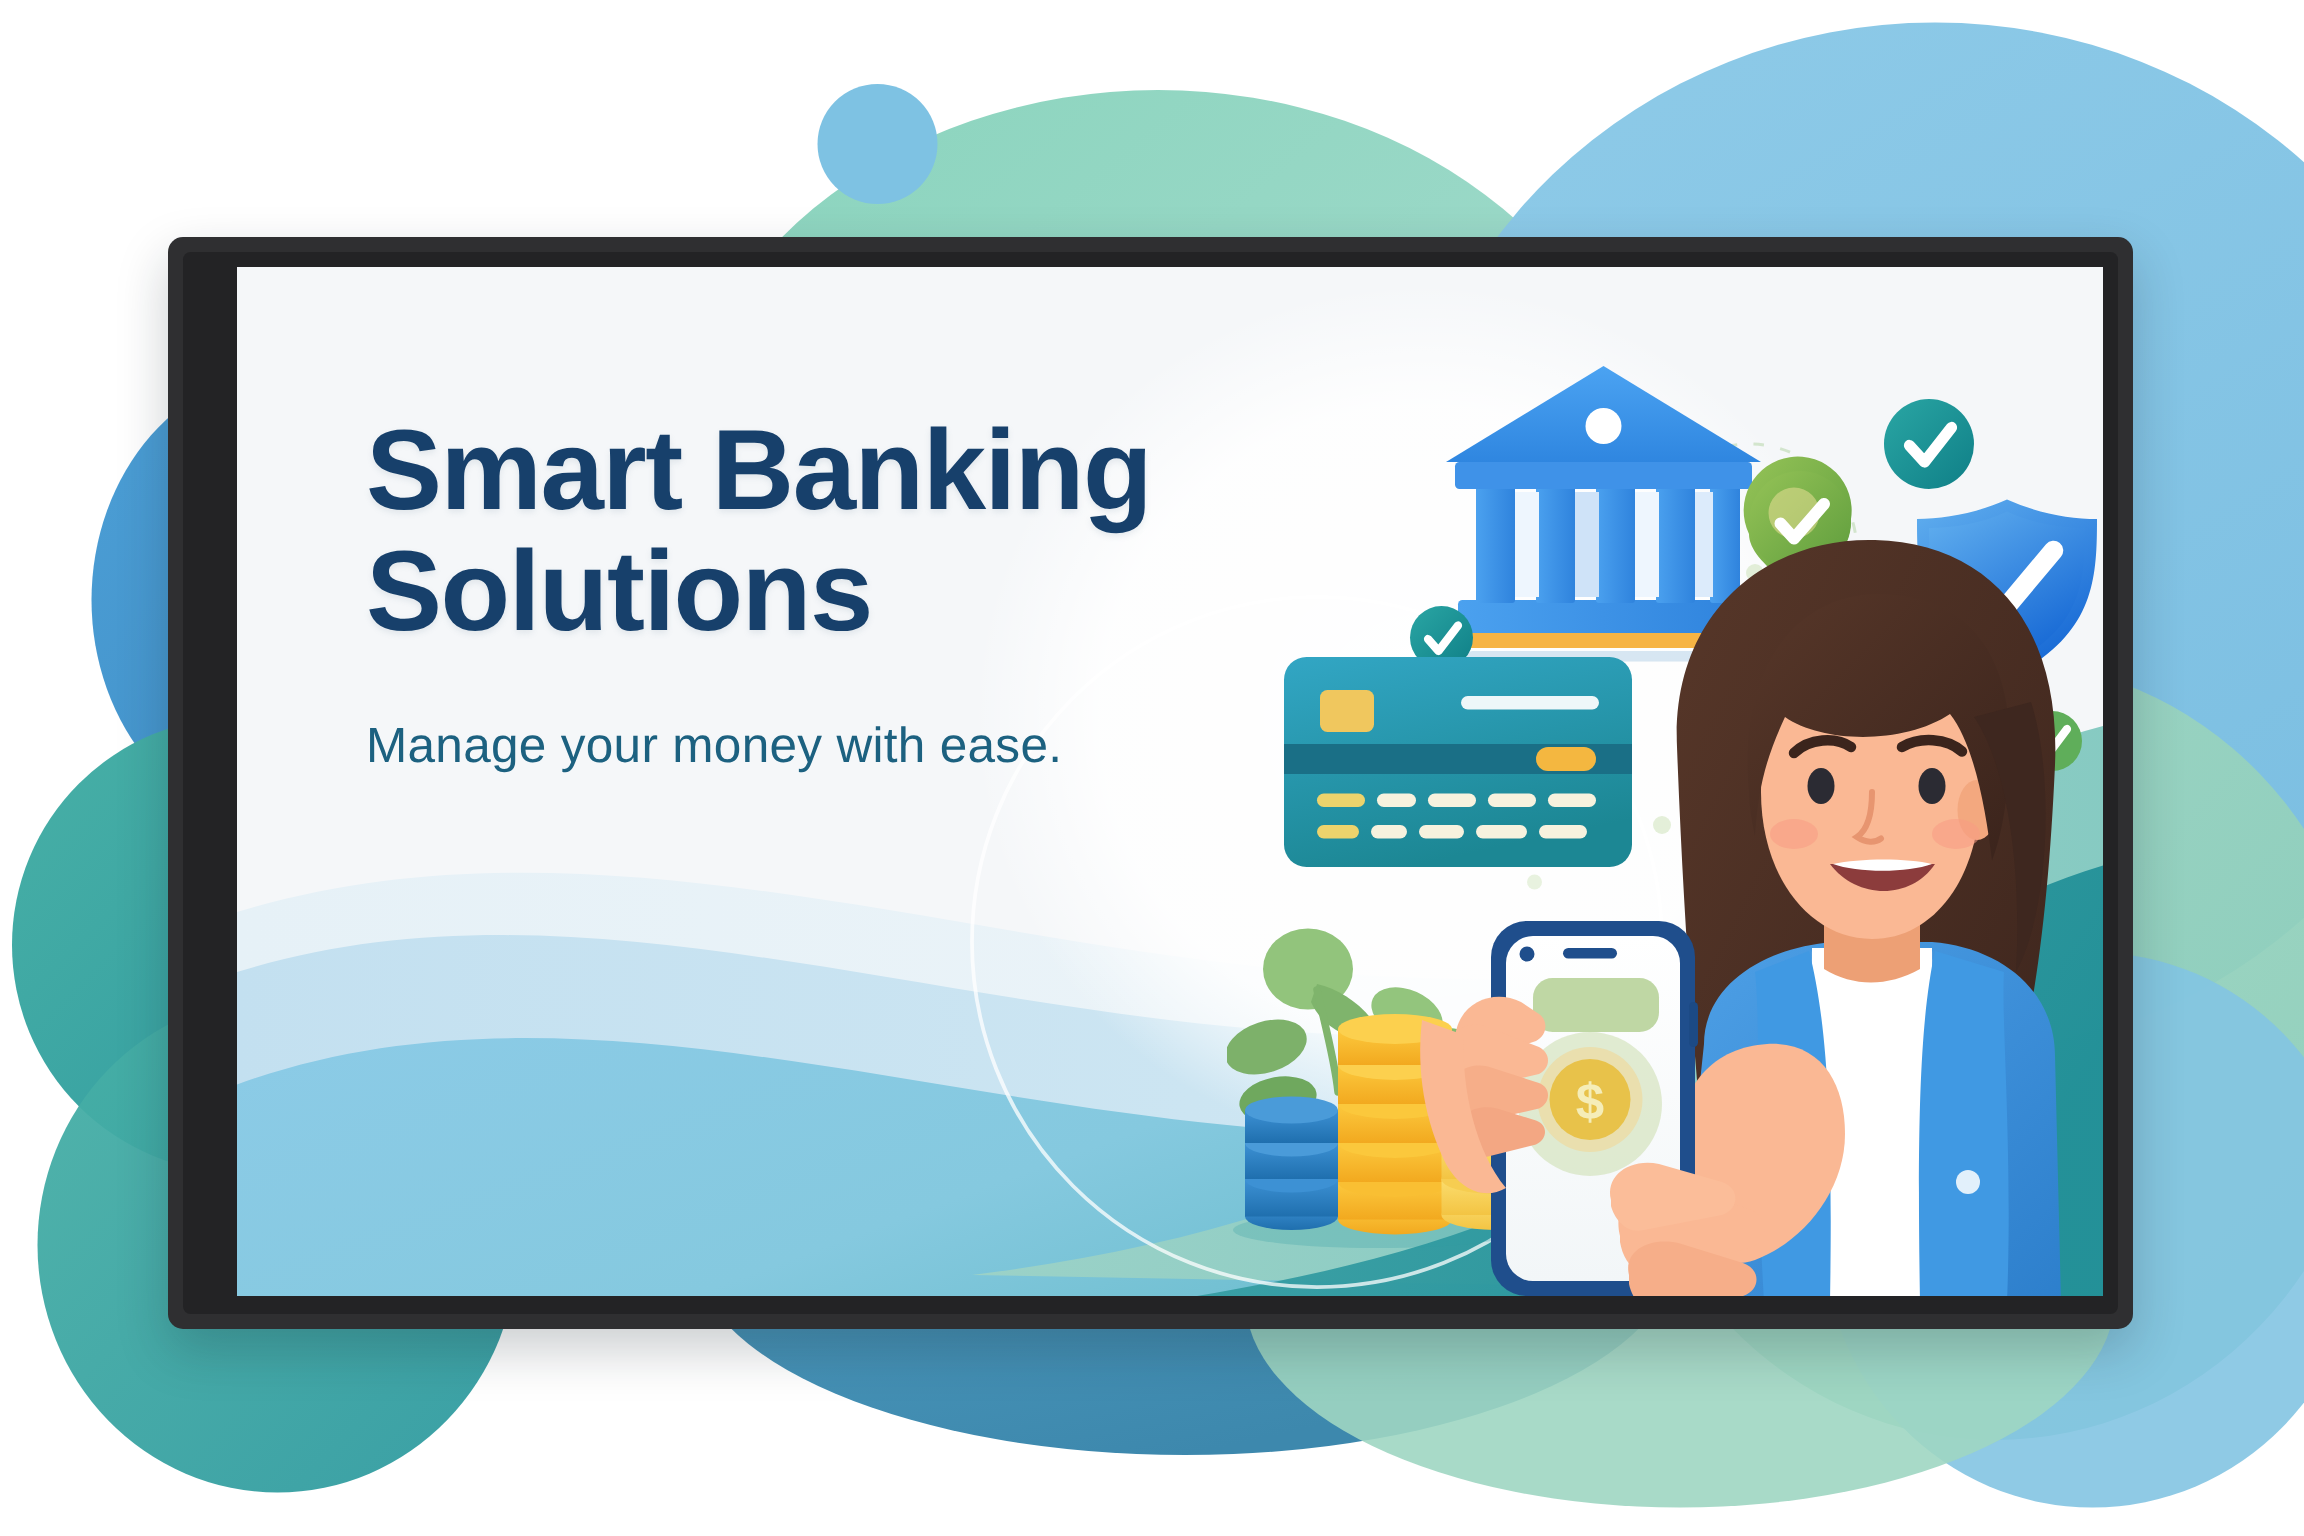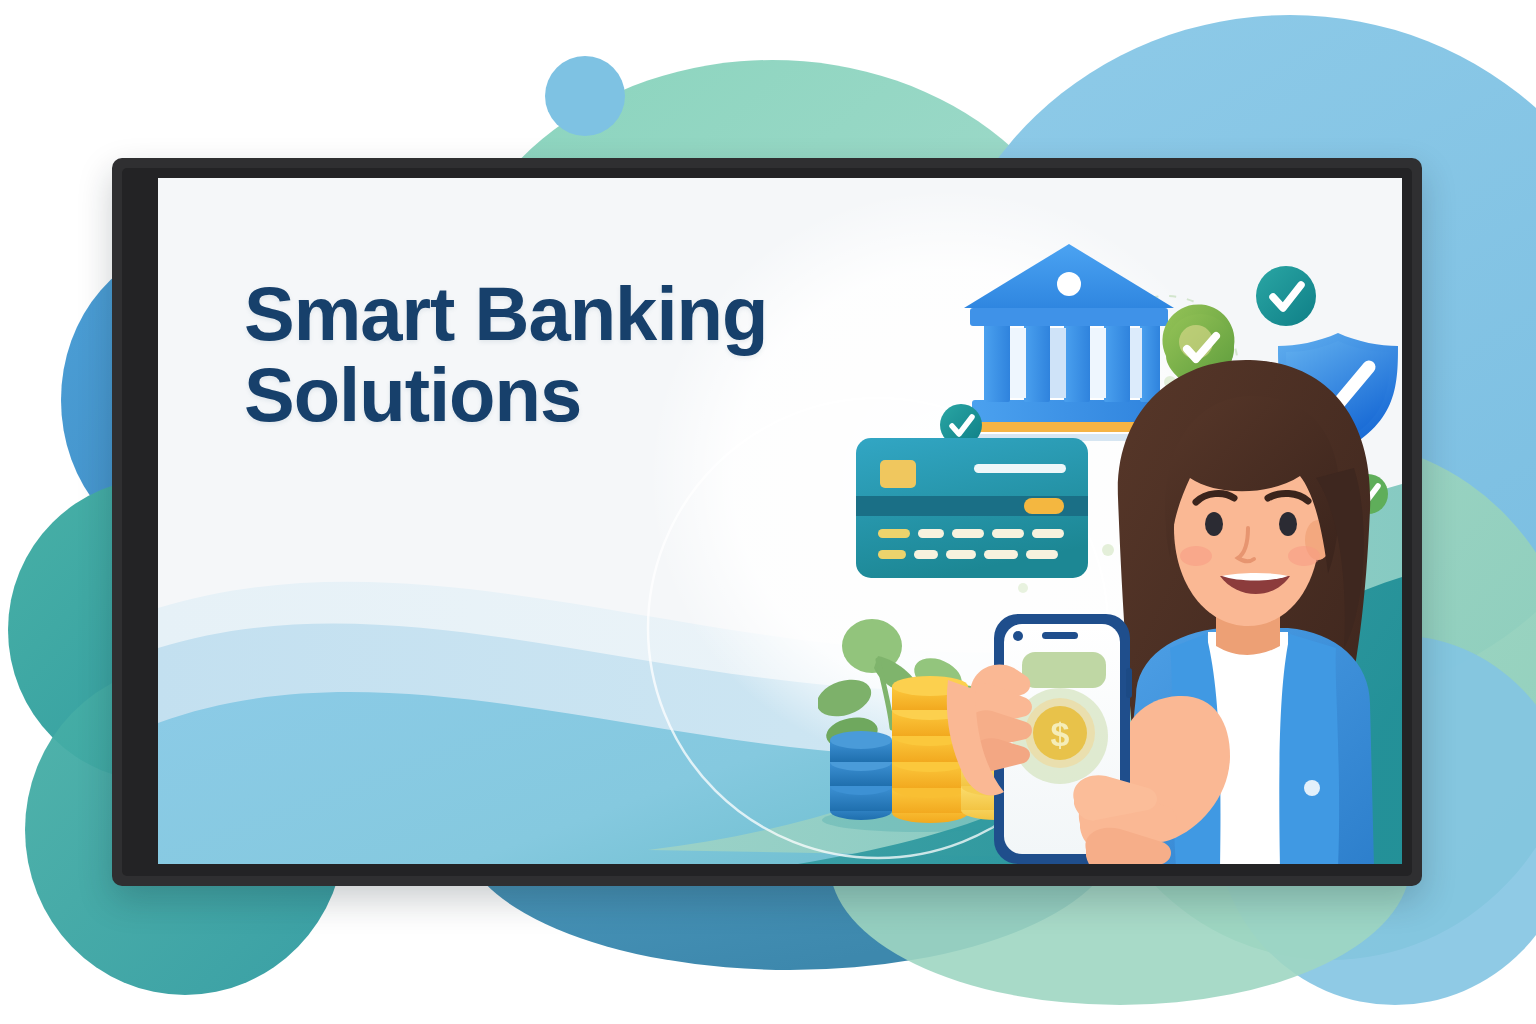--- a/index.html
+++ b/index.html
@@ -214,20 +214,21 @@
         <path d="M1270,392 C1150,420 1055,500 960,570 C870,636 760,666 640,686 L1270,686 Z" fill="url(#wTealDeep)" opacity="0.95"></path>
 
         <ellipse cx="790" cy="300" rx="300" ry="290" fill="url(#haloGrad)"></ellipse>
 
         <circle cx="720" cy="450" r="230" fill="none" stroke="#ffffff" stroke-width="2.5" opacity="0.75"></circle>
       </svg>
 
       <div id="text-block">
         <div id="headline">Smart Banking
 Solutions</div>
+        <div id="subheadline">Manage your money with ease.</div>
       </div>
 
       <div id="illustration">
         <svg width="620" height="640" viewBox="0 0 620 640" xmlns="http://www.w3.org/2000/svg">
           <defs>
             <linearGradient id="cardG" x1="0" y1="0" x2="0.35" y2="1">
               <stop offset="0%" stop-color="#32a6c4"></stop>
               <stop offset="100%" stop-color="#1c8794"></stop>
             </linearGradient>
             <linearGradient id="bankRoofG" x1="0" y1="0" x2="0" y2="1">

